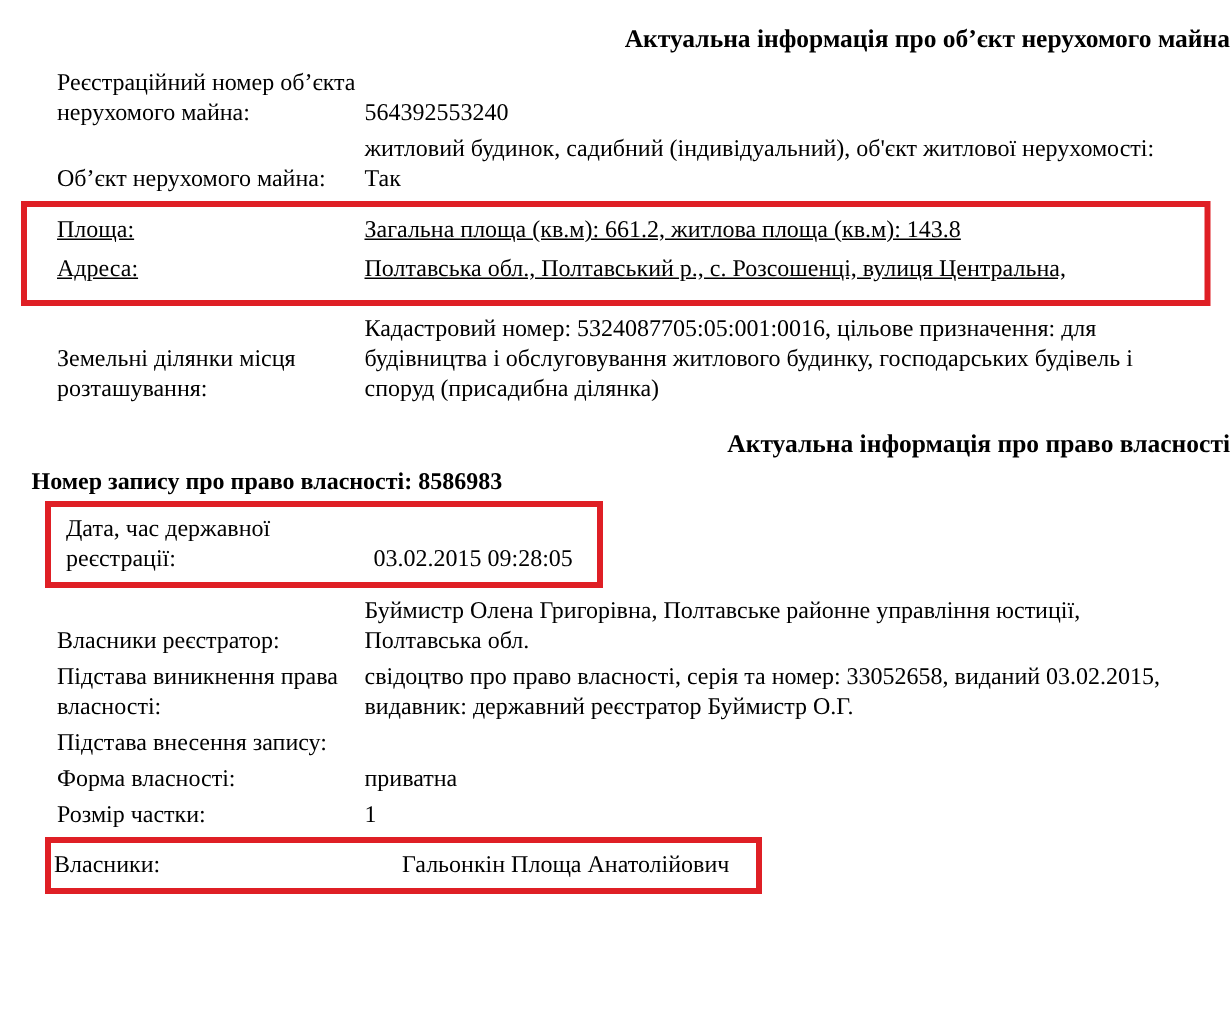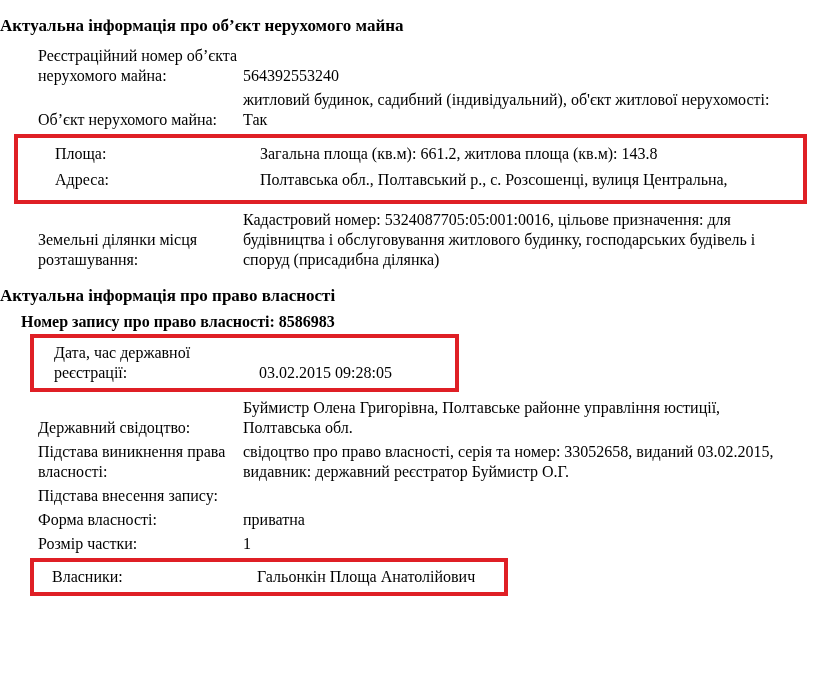--- a/index.html
+++ b/index.html
@@ -12,66 +12,68 @@
     font-family: "Liberation Serif", "DejaVu Serif", serif;
     font-size: 16px;
     line-height: 20px;
     overflow: hidden;
   }
   .doc { padding-top: 16px; }
 
   .section-title {
     font-size: 17px;
     font-weight: bold;
-    text-align: left;
+    text-align: right;
     margin: 0 0 10px 0;
     line-height: 20px;
+    padding-left: 30px;
   }
   .section-title.ownership { margin-top: 16px; margin-bottom: 6px; }
 
   .row {
     display: flex;
     align-items: flex-end;
     padding-left: 38px;
     margin-bottom: 4px;
   }
   .row .label { flex: 0 0 205px; width: 205px; }
   .row .value { flex: 1 1 auto; margin-right: 28px; }
 
   
   .hl-box { border: 4px solid var(--hl); }
 
   .hl-box.area-address {
     margin: 0 13px 6px 14px;
-    padding: 6px 0 10px 17px;
+    padding: 6px 0 10px 0;
+    text-decoration: underline;
   }
   .hl-box.area-address .row { padding-left: 20px; margin-bottom: 6px; }
   .hl-box.area-address .row:last-child { margin-bottom: 0; }
 
   .record-line {
     font-weight: bold;
     padding-left: 21px;
     margin: 0 0 2px 0;
   }
 
   .hl-box.reg-date {
     margin-left: 30px;
-    width: 429px;
-    padding: 5px 16px;
+    width: 372px;
+    padding: 5px 6px;
     margin-bottom: 6px;
   }
   .hl-box.reg-date .row { padding-left: 4px; margin-bottom: 0; }
   .hl-box.reg-date .row .value { margin-right: 4px; }
 
   .hl-box.owners {
     margin-left: 30px;
     width: 478px;
     padding: 5px 0;
   }
-  .hl-box.owners .row { padding-left: 18px; margin-bottom: 0; }
+  .hl-box.owners .row { padding-left: 2px; margin-bottom: 0; gap: 27px; }
   .hl-box.owners .row .value { margin-right: 4px; white-space: nowrap; }
 
   .land-row { margin-bottom: 0; }
 </style>
 </head>
 <body>
 
 <div class="doc">
 
   <div class="section-title">Актуальна інформація про об’єкт нерухомого майна</div>
@@ -107,21 +109,21 @@
   <div class="record-line">Номер запису про право власності: 8586983</div>
 
   <div class="hl-box reg-date">
     <div class="row">
       <div class="label">Дата, час державної реєстрації:</div>
       <div class="value">03.02.2015 09:28:05</div>
     </div>
   </div>
 
   <div class="row">
-    <div class="label">Державний свідоцтво:</div>
+    <div class="label">Власники реєстратор:</div>
     <div class="value">Буймистр Олена Григорівна, Полтавське районне управління юстиції, Полтавська обл.</div>
   </div>
 
   <div class="row">
     <div class="label">Підстава виникнення права власності:</div>
     <div class="value">свідоцтво про право власності, серія та номер: 33052658, виданий 03.02.2015, видавник: державний реєстратор Буймистр О.Г.</div>
   </div>
 
   <div class="row">
     <div class="label">Підстава внесення запису:</div>

